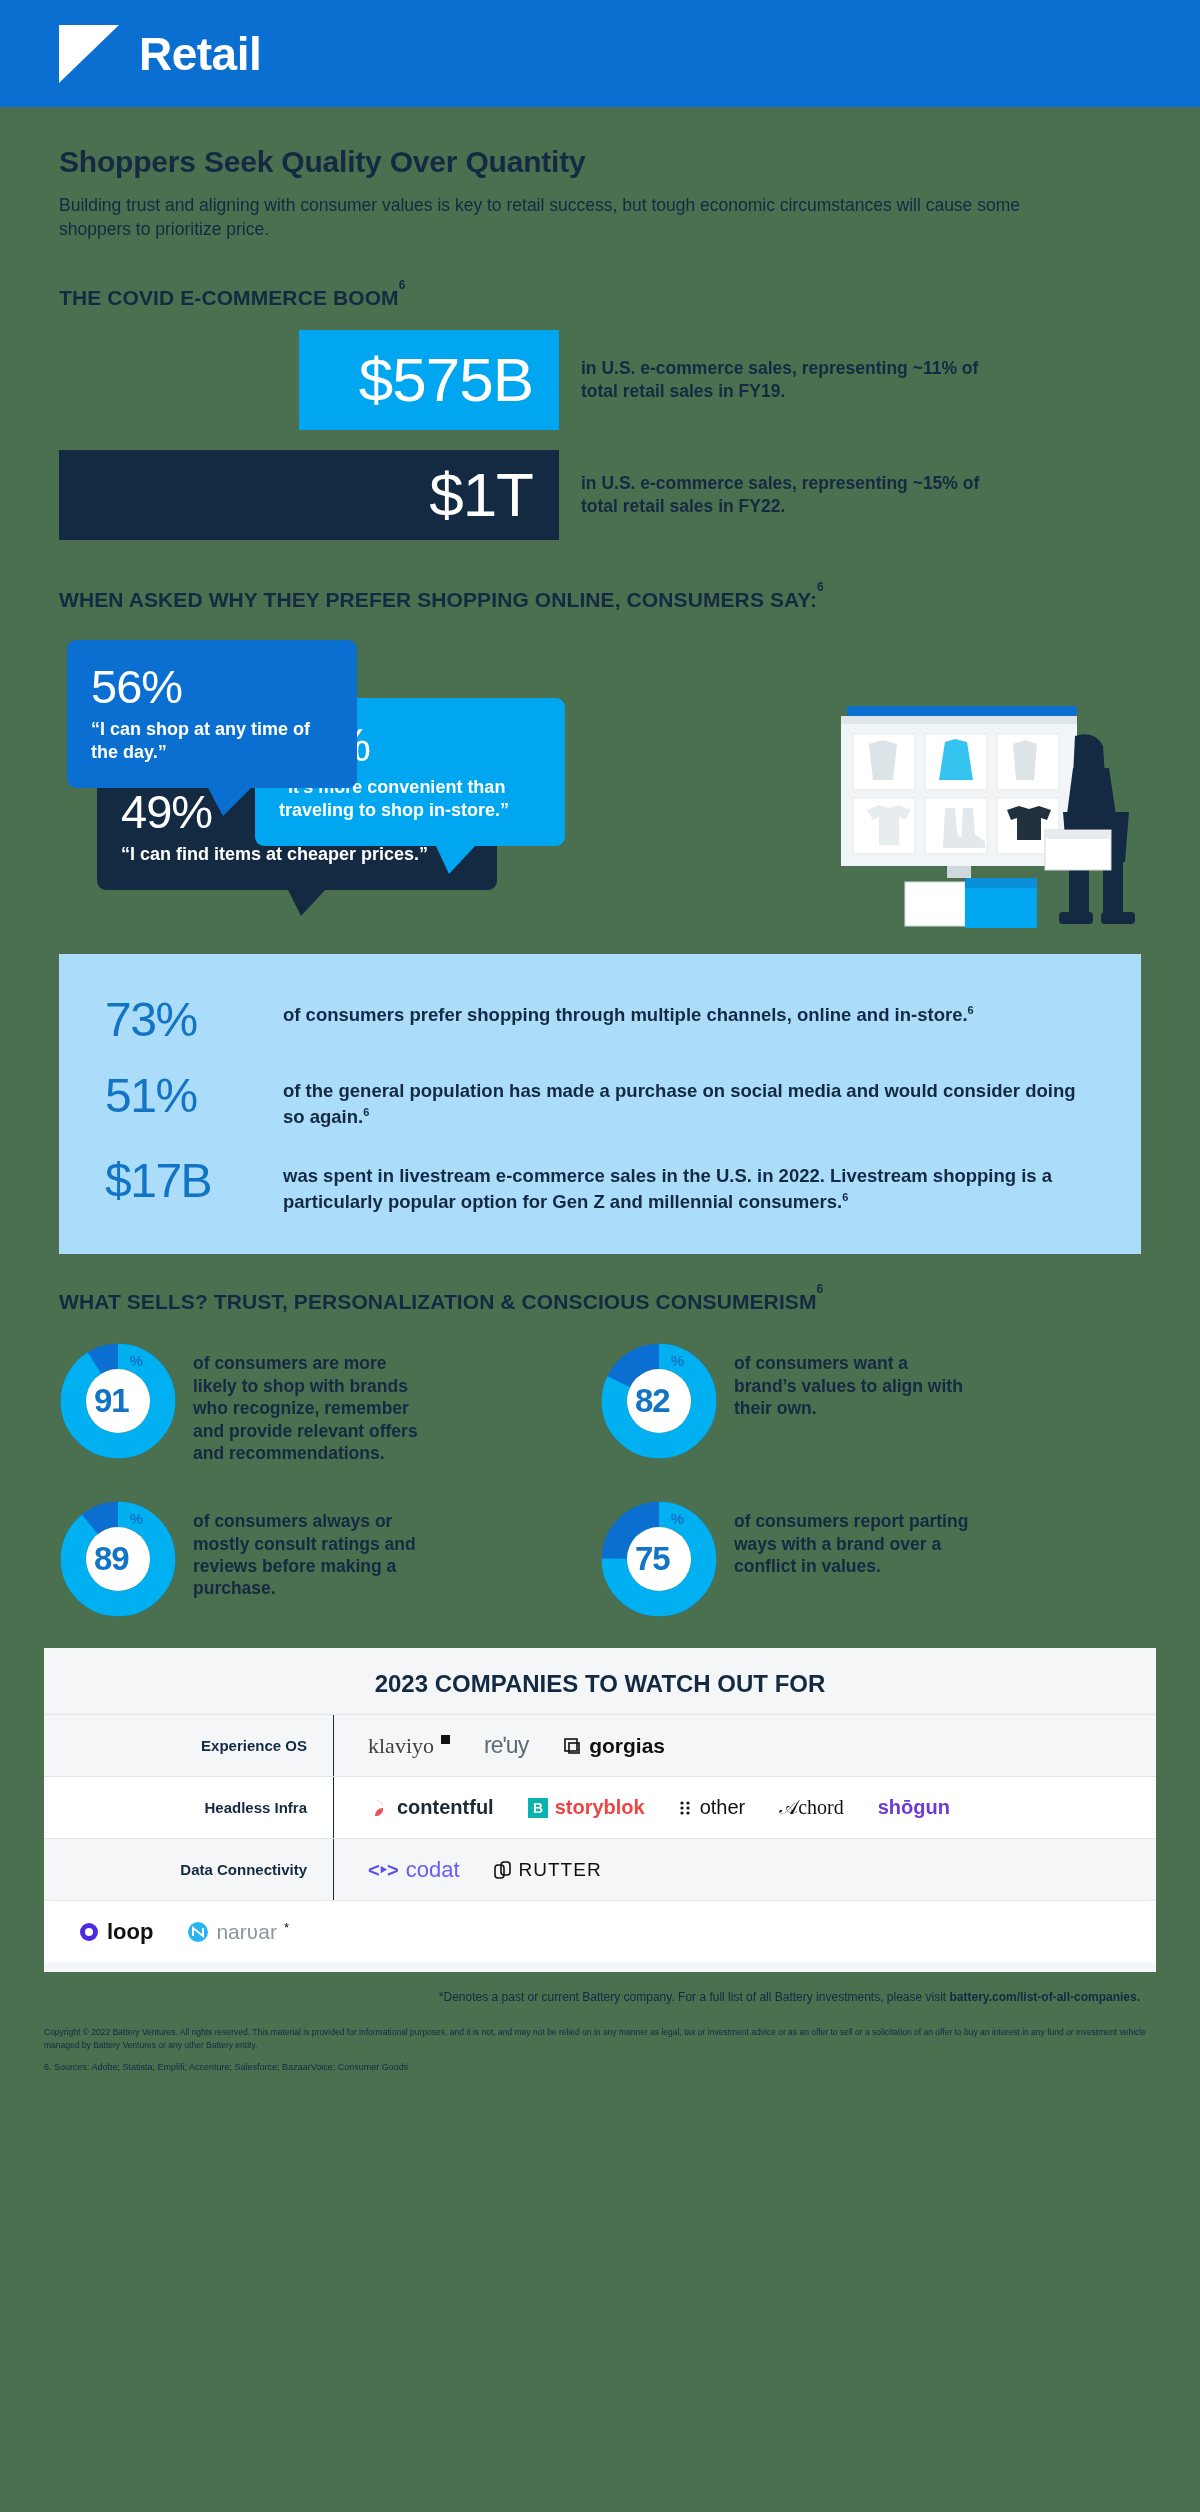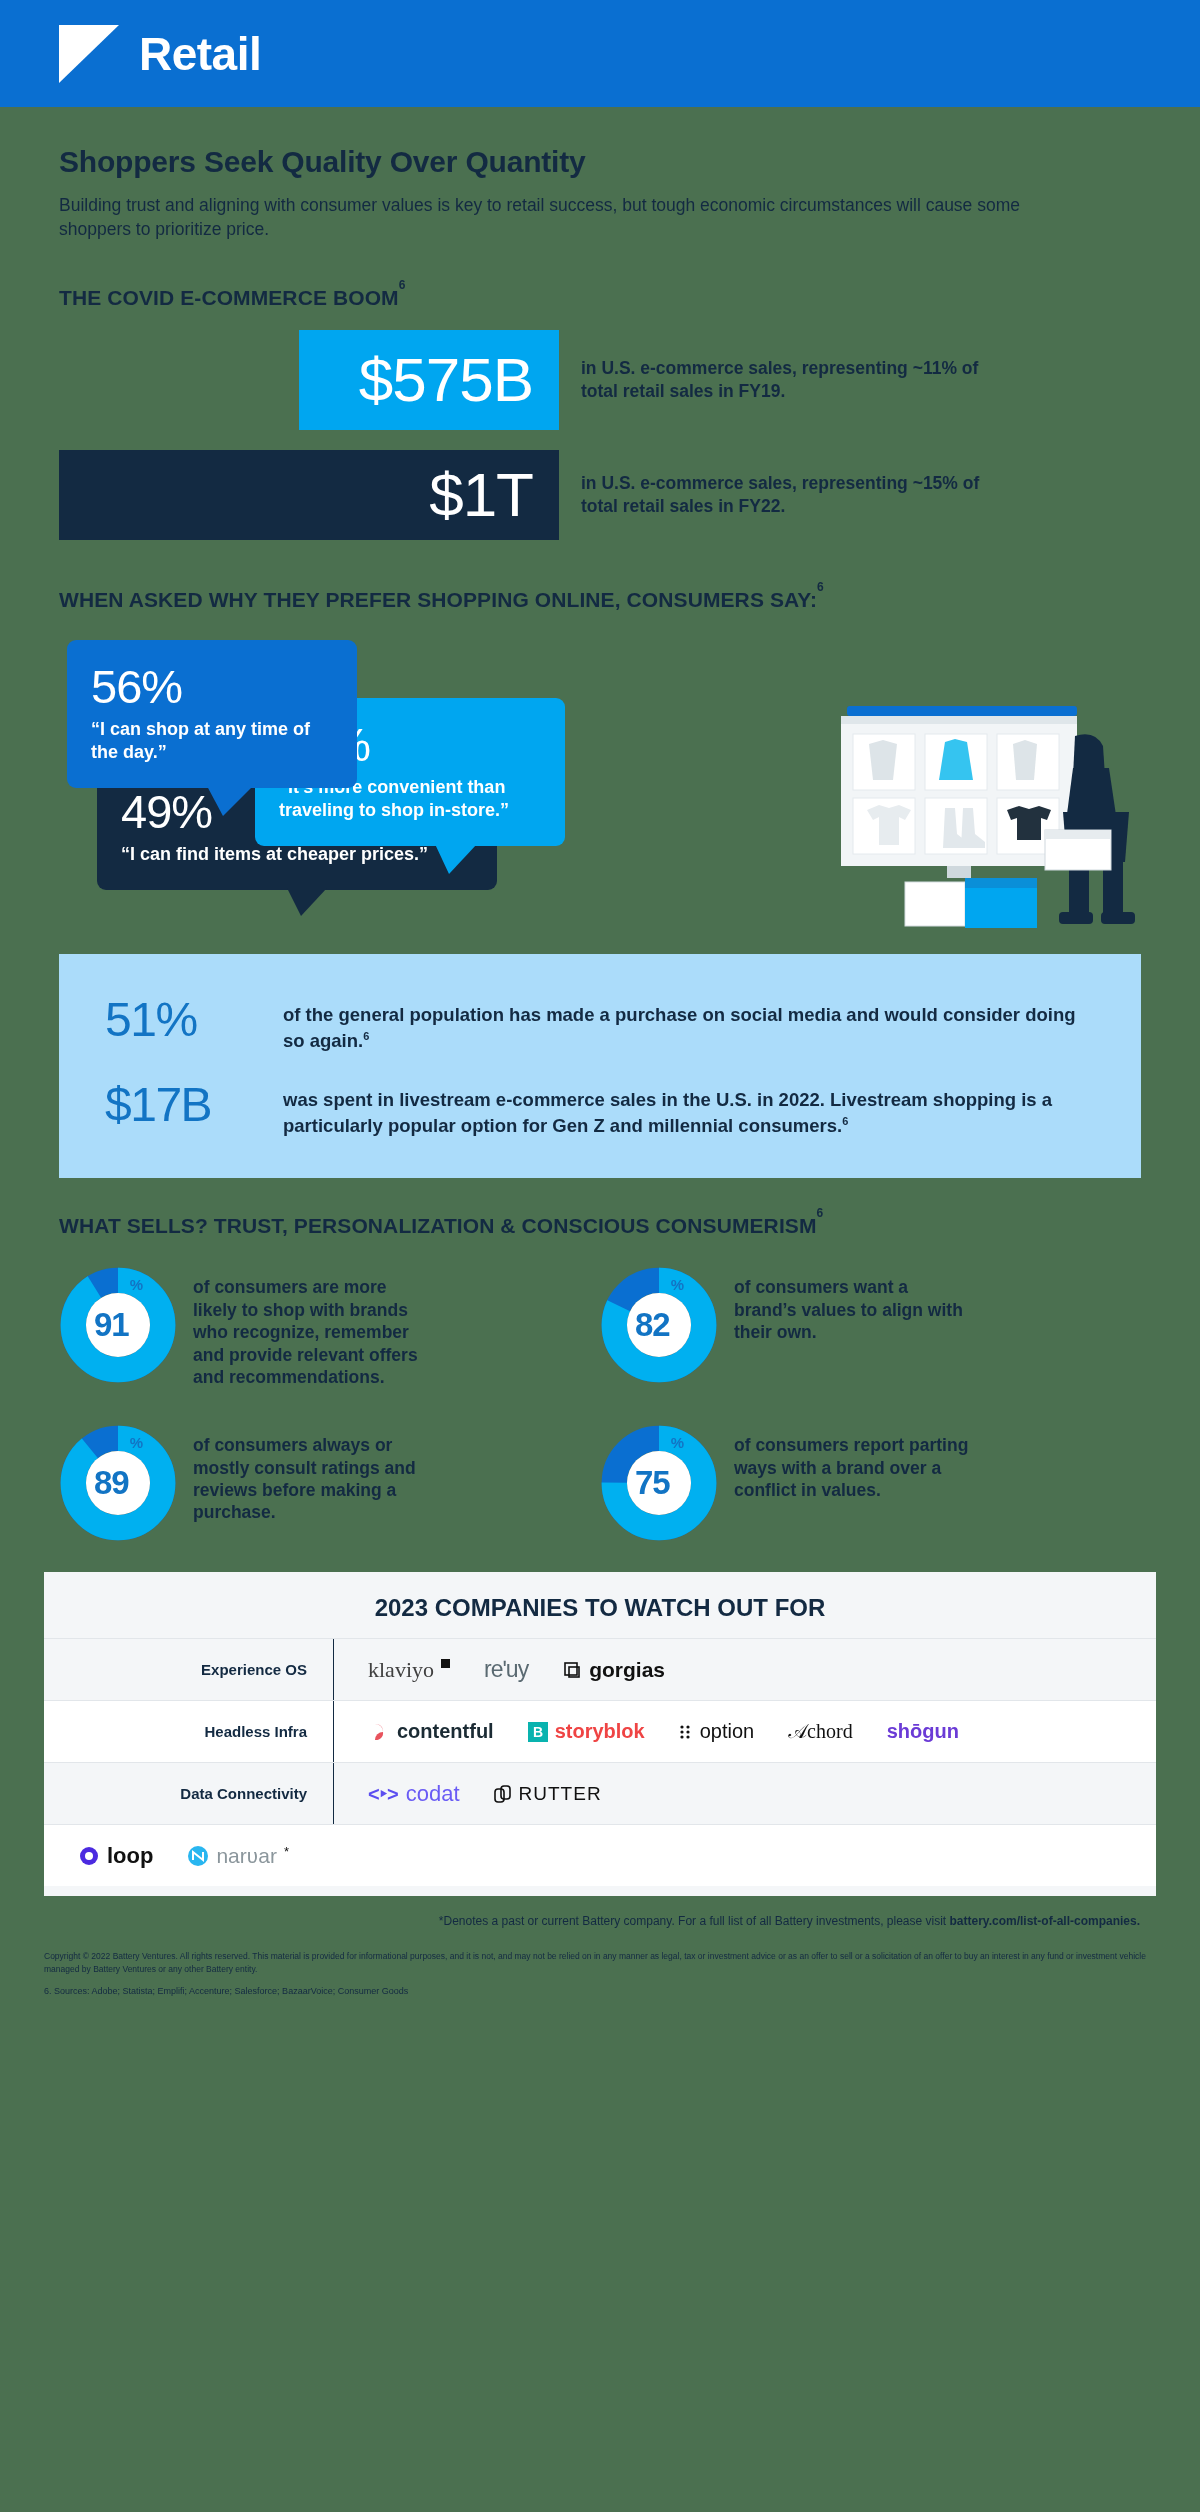--- a/index.html
+++ b/index.html
@@ -314,20 +314,24 @@
               <rect x="238" y="148" width="66" height="9" fill="#e7ecef"></rect>
             </g>
           </svg>
         </div>
       </div>
     </div>
   </div>
 
   <div class="panel">
     <div class="prow">
+      <div class="pnum">73%</div>
+      <div class="ptxt"><span>of consumers prefer shopping through multiple channels, online and in-store.</span><sup>6</sup></div>
+    </div>
+    <div class="prow">
       <div class="pnum">51%</div>
       <div class="ptxt"><span>of the general population has made a purchase on social media and would consider doing so again.</span><sup>6</sup></div>
     </div>
     <div class="prow">
       <div class="pnum">$17B</div>
       <div class="ptxt"><span>was spent in livestream e-commerce sales in the U.S. in 2022. Livestream shopping is a particularly popular option for Gen Z and millennial consumers.</span><sup>6</sup></div>
     </div>
   </div>
 
   <div class="donut-section">
@@ -441,21 +445,21 @@
           <svg width="14" height="18" viewBox="0 0 14 18">
               <g fill="#111">
                 <circle cx="3" cy="4" r="1.6"></circle>
                 <circle cx="3" cy="9" r="1.6"></circle>
                 <circle cx="3" cy="14" r="1.6"></circle>
                 <circle cx="9" cy="4" r="1.6"></circle>
                 <circle cx="9" cy="9" r="1.6"></circle>
                 <circle cx="9" cy="14" r="1.6"></circle>
               </g>
             </svg>
-          <span style="font-size:20px;color:#111">option</span>
+          <span style="font-size:20px;color:#111">other</span>
         </div>
         <div class="logo-txt">
           <span style="font-family:'Liberation Serif',serif;font-size:20px;color:#111">𝒜chord</span>
         </div>
         <div class="logo-txt">
           <span style="font-size:20px;font-weight:700;color:#6b3bd6">shōgun</span>
         </div>
       </div>
     </div>
 

